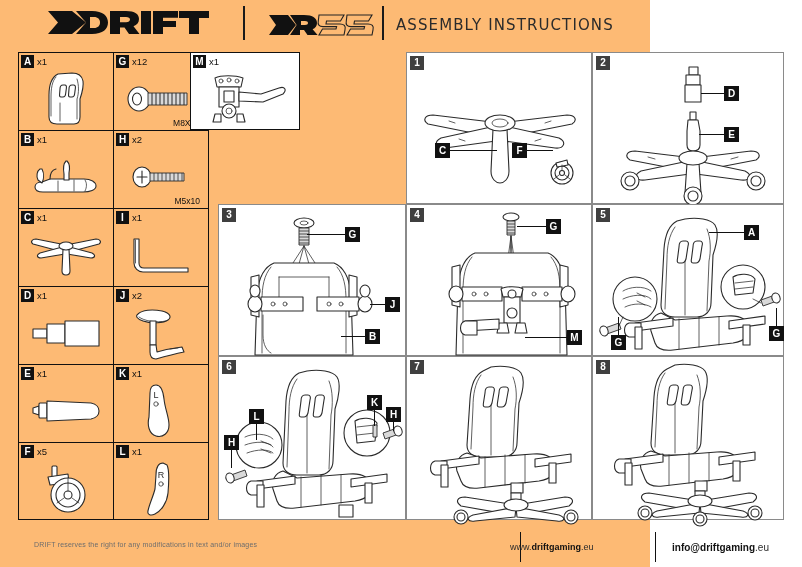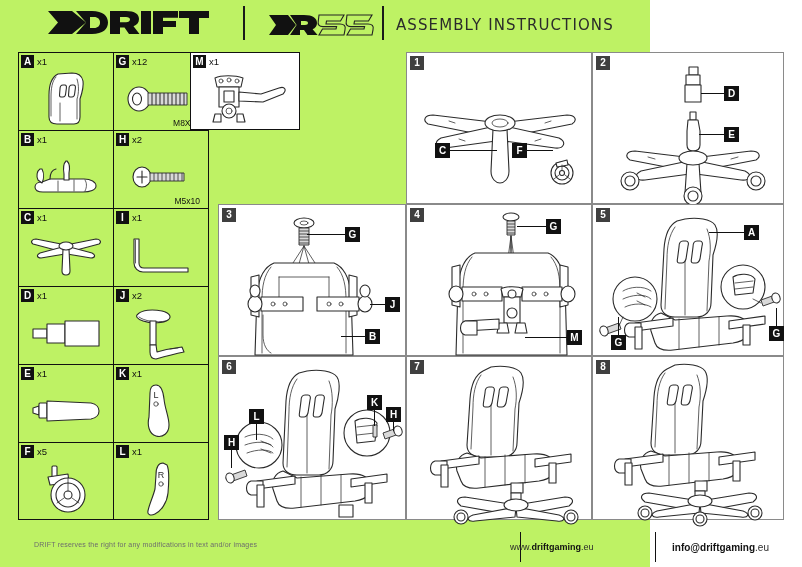--- a/index.html
+++ b/index.html
@@ -2,21 +2,21 @@
 <html><head>
 <meta charset="utf-8">
 <style>
   * { box-sizing: border-box; margin: 0; padding: 0; }
   html, body {
     width: 802px; height: 567px;
     background: #ffffff;
     font-family: "Liberation Sans", sans-serif;
     overflow: hidden;
   }
-  .page { position: relative; width: 650px; height: 567px; background:#bef264; }
+  .page { position: relative; width: 650px; height: 567px; background:#fdba74; }
 
   
   .header { position:absolute; left:0; top:0; width:802px; height:48px; }
   .logo-drift { position:absolute; left:46px; top:8px; width:165px; height:30px; }
   .hdr-div-1 { position:absolute; left:243px; top:6px; width:2px; height:34px; background:#1a1a1a; }
   .logo-model { position:absolute; left:268px; top:13px; width:105px; height:24px; }
   .hdr-div-2 { position:absolute; left:382px; top:6px; width:2px; height:34px; background:#1a1a1a; }
   .hdr-title {
     position:absolute; left:396px; top:16px;
     font-size:15px; letter-spacing:1.1px; color:#2b2b2b;

